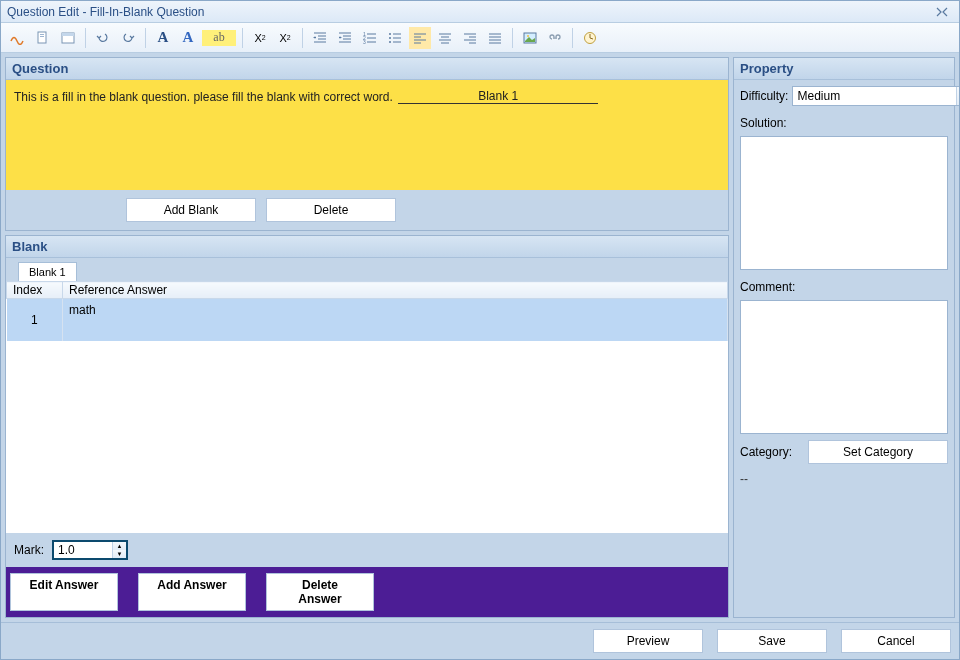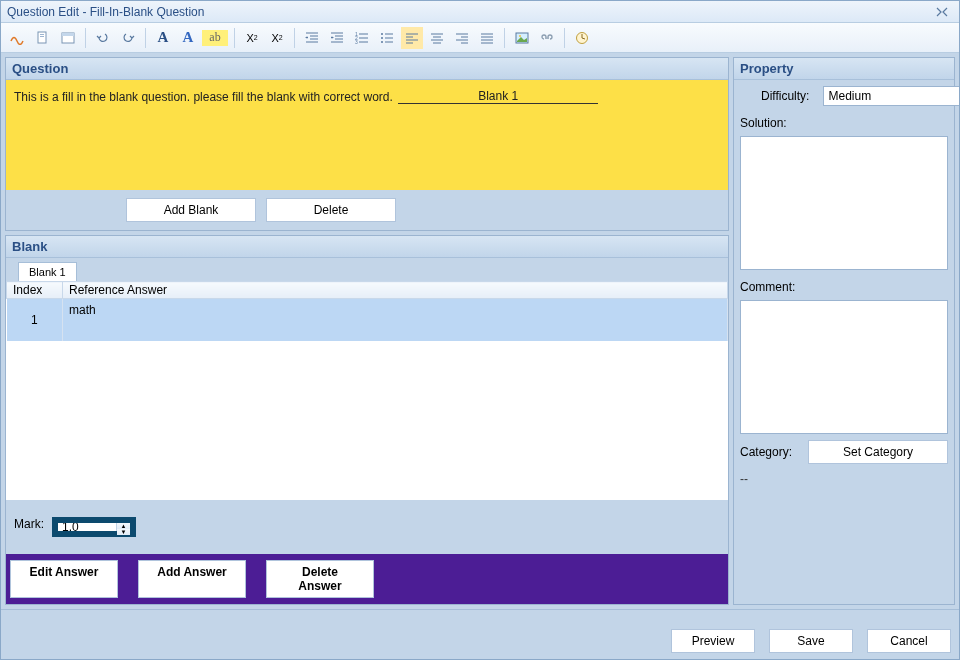--- a/index.html
+++ b/index.html
@@ -23,43 +23,43 @@
 .btn { background: #fff; border: 1px solid #b0c4dc; padding: 4px 12px; width: 130px; text-align: center; font-family: "SimSun",sans-serif; font-size: 12px; cursor: pointer; }
 .blank-panel { flex: 1; display: flex; flex-direction: column; overflow: hidden; }
 .tab-strip { background: #c3d5e8; padding: 4px 12px 0; display: flex; }
 .tab { background: #fff; border: 1px solid #a6bed8; border-bottom: none; padding: 3px 10px; font-size: 11px; cursor: pointer; }
 .table-wrap { flex: 1; background: #fff; display: flex; flex-direction: column; overflow: hidden; }
 table { width: 100%; border-collapse: collapse; font-size: 12px; }
 th { background: linear-gradient(#f6fafd,#e6eef8); border: 1px solid #c8d8ea; text-align: left; padding: 1px 6px; font-weight: normal; font-family: "SimSun",sans-serif; }
 td { border-right: 1px solid #d6e2f0; padding: 4px 6px; }
 tr.selected td { background: #bcd7f4; }
 td.idx { width: 50px; text-align: center; background: #bcd7f4; vertical-align: middle; height: 42px; }
-.mark-row { background: #c3d5e8; padding: 17px 8px; display: flex; gap: 8px; }
+.mark-row { background: #c3d5e8; padding: 7px 8px; display: flex; align-items: center; gap: 8px; }
 .mark-row label { font-family: "SimSun",sans-serif; }
-.spinner { display: flex; border: 6px solid #0c4a6e; background: #fff; height: 20px; }
+.spinner { display: flex; border: 2px solid #0c4a6e; background: #fff; height: 20px; }
 .spinner input { width: 58px; border: none; padding: 0 4px; font-size: 12px; outline: none; }
 .spin-btns { width: 14px; display: flex; flex-direction: column; border-left: 1px solid #c0d2e6; }
 .spin-btns div { flex: 1; display: flex; align-items: center; justify-content: center; font-size: 6px; cursor: pointer; background: linear-gradient(#f4f8fc,#e2ecf6); }
 .answer-btnrow { background: #4c1d95; padding: 6px 4px; display: flex; gap: 20px; font-weight: bold; }
 .answer-btnrow .btn { width: 108px; }
 .right-col .panel { flex: 1; }
 .prop-body { background: #c3d5e8; padding: 6px; flex: 1; display: flex; flex-direction: column; gap: 6px; }
-.prop-row { display: flex; align-items: center; gap: 14px; margin-left: 21px; }
+.prop-row { display: flex; align-items: center; gap: 4px; }
 .prop-row label { width: 58px; font-size: 12px; }
 .combo { flex: 1; display: flex; border: 1px solid #9bb4d0; background: #fff; height: 20px; }
 .combo input { flex: 1; border: none; padding: 0 4px; font-size: 12px; outline: none; }
 .combo .dd { width: 15px; background: linear-gradient(#f4f8fc,#e2ecf6); border-left: 1px solid #c0d2e6; display: flex; align-items: center; justify-content: center; font-size: 8px; cursor: pointer; }
 .prop-label { font-size: 12px; margin-top: 4px; }
 .prop-textarea { background: #fff; border: 1px solid #9bb4d0; height: 134px; width: 100%; }
 .cat-row { display: flex; align-items: center; gap: 6px; }
 .cat-row label { width: 62px; }
 .cat-row .btn { flex: 1; width: auto; }
 .cat-value { font-size: 12px; color: #333; padding: 2px 0; }
 .footer { background: #c3d5e8; padding: 6px 8px; display: flex; justify-content: flex-end; gap: 14px; border-top: 1px solid #a6bed8; }
-.footer .btn { width: 84px; margin-top: 13px; }
+.footer .btn { width: 110px; }
 svg { display: block; }
 </style>
 </head>
 <body>
 
 <div class="window">
   <div class="titlebar">
     <span class="titlebar-title">Question Edit - Fill-In-Blank Question</span>
     <span class="close-icon">
       <svg width="14" height="10" viewBox="0 0 14 10">
@@ -94,21 +94,21 @@
         </svg>
       </span>
     <span class="tb-btn">
         <svg width="14" height="14">
           <path d="M5 3 A4 4 0 1 0 11 7 M11 7 L13 5 M11 7 L9 5" stroke="#5a7aa0" stroke-width="1.2" fill="none"></path>
         </svg>
       </span>
     <span class="tb-sep"></span>
     <span class="tb-btn" style="font-family:Georgia;font-size:15px;color:#2a4f85;font-weight:bold">A</span>
     <span class="tb-btn" style="font-family:Georgia;font-size:15px;color:#3468c0;font-weight:bold">A</span>
-    <span class="tb-btn" style="background:#fff07a;font-family:Georgia;font-size:12px;color:#666;width:26px;height:16px">ab</span>
+    <span class="tb-btn" style="background:#fff07a;font-family:Georgia;font-size:12px;color:#666;width:34px;height:16px">ab</span>
     <span class="tb-sep"></span>
     <span class="tb-btn" style="font-size:11px">X<sub style="font-size:7px">2</sub></span>
     <span class="tb-btn" style="font-size:11px">X<sup style="font-size:7px">2</sup></span>
     <span class="tb-sep"></span>
     <span class="tb-btn">
         <svg width="14" height="12">
           <path d="M1 1h12M5 4h8M5 7h8M1 10h12 M3 5.5 L1 5.5 M1 5.5 L2 4.5 M1 5.5 L2 6.5" stroke="#5a7aa0" stroke-width="1"></path>
         </svg>
       </span>
     <span class="tb-btn">

